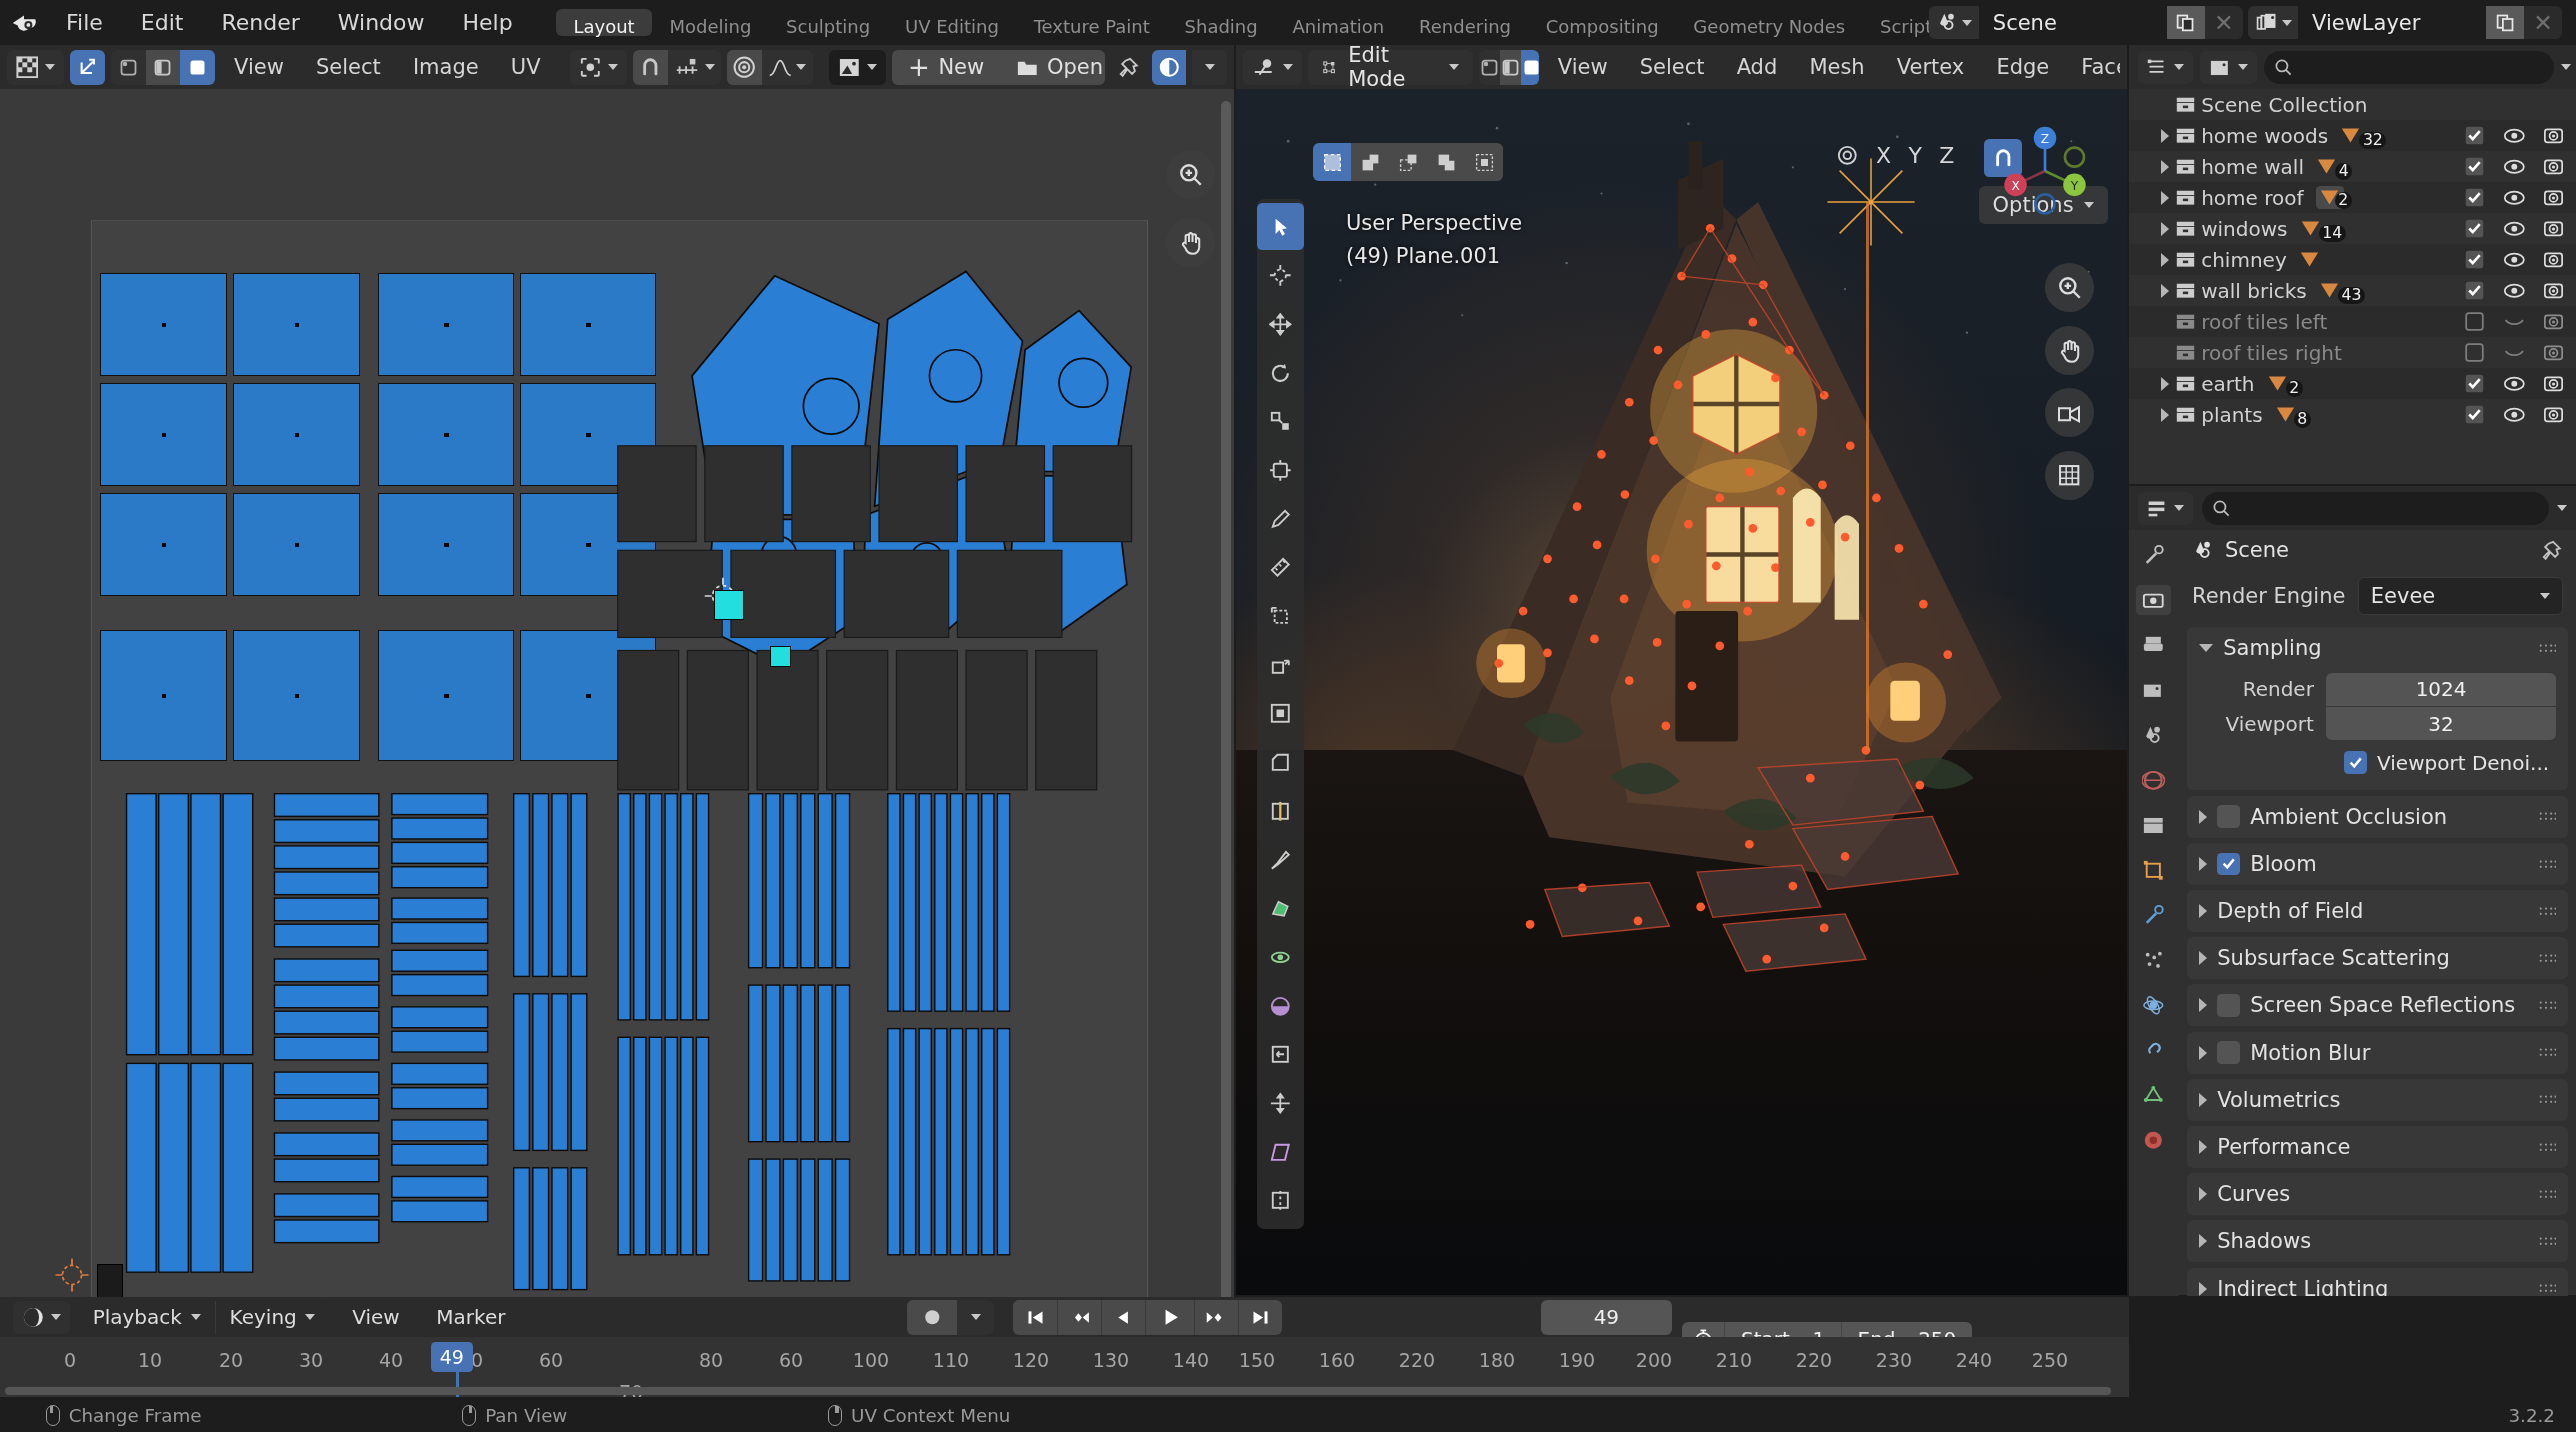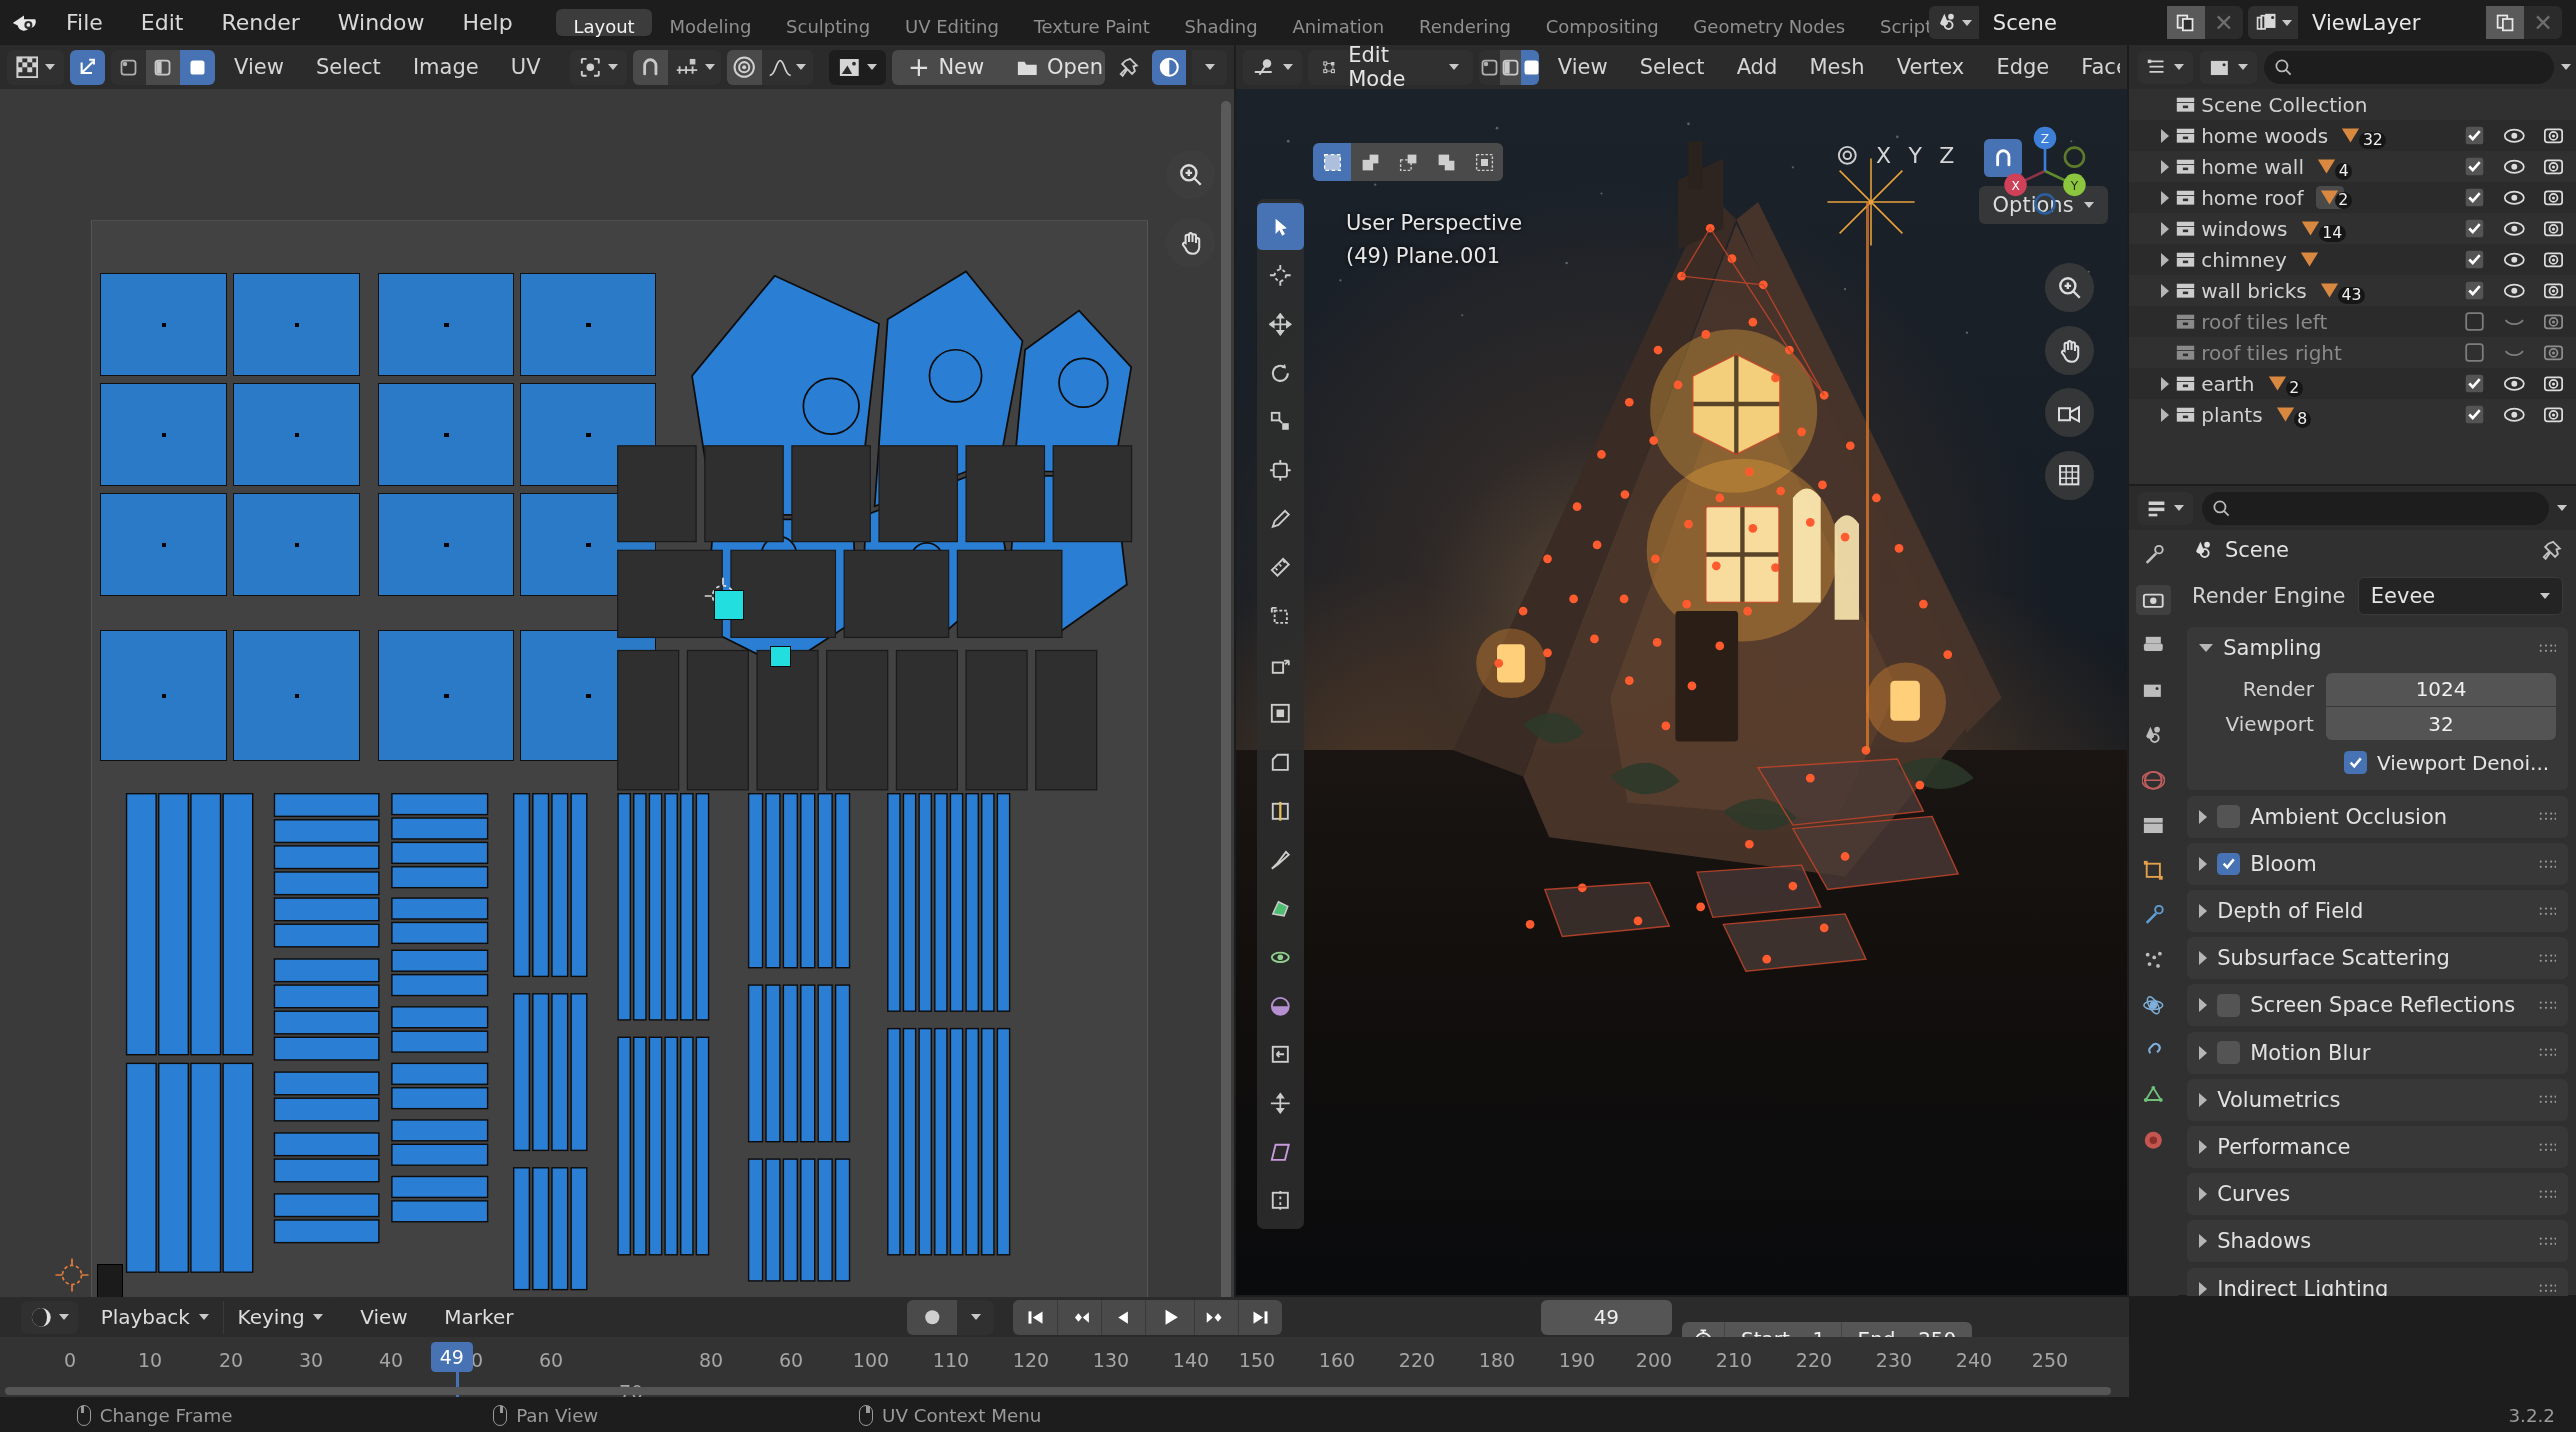--- a/index.html
+++ b/index.html
@@ -112,21 +112,21 @@
   .fld.top { border-radius:6.1px 6.1px 0 0; }
   .fld.bot { border-radius:0 0 6.1px 6.1px; }
   .chk { width:22.6px;height:22.6px;border-radius:4.4px;background:#545454; display:flex;align-items:center;justify-content:center; }
   .chk.on { background:#4772b3; }
   .chk-row { display:flex; align-items:center; justify-content:flex-end; gap:10.4px; padding:8.7px 7px 3.5px 0; font-size:20px; color:#e4e4e4; }
   .caret-r { width:0;height:0;border-top:7px solid transparent;border-bottom:7px solid transparent;border-left:8.7px solid #b6b6b6; }
   .caret-d { width:0;height:0;border-left:7px solid transparent;border-right:7px solid transparent;border-top:8.7px solid #b6b6b6; }
 
   
   #timeline { left:0; top:1297px; width:2129px; height:100px; background:#303030; }
-  .tl-hdr { height:40px; background:#2b2b2b; display:flex; align-items:center; gap:8.7px; padding:0 21px; position:relative; }
+  .tl-hdr { height:40px; background:#2b2b2b; display:flex; align-items:center; gap:8.7px; padding:0 13px; position:relative; }
   .tl-body { position:absolute; left:0; top:40px; width:2129px; height:60px; background:#333333; }
   .tl-tick { position:absolute; top:12.2px; font-size:19px; color:#a5a5a5; transform:translateX(-50%); }
   .tl-playhead { position:absolute; top:5.2px; height:30px; background:#4772b3; border-radius:4.4px; display:flex; align-items:center; justify-content:center; font-size:19px; color:#fff; padding:0 8.7px; }
   .tl-phline { position:absolute; top:35px; bottom:0; width:2.6px; background:#4772b3; }
   .tl-scrollbar { position:absolute; left:5.2px; bottom:1.7px; height:8.7px; background:#555; border-radius:4.4px; }
   .tl-num { height:35px; background:#555555; border-radius:6.1px; display:flex; align-items:center; justify-content:center; font-size:20px; color:#f0f0f0; }
   .tl-rangegrp { display:flex; align-items:center; height:35px; border-radius:6.1px; overflow:hidden;margin-top:44px; }
   .tl-rng { height:35px; background:#555555; display:flex; align-items:center; gap:22.6px; padding:0 15.7px; font-size:20px; color:#f0f0f0; }
 
   
@@ -1814,21 +1814,21 @@
       <div class="tl-tick" style="left:1974px;">240</div>
       <div class="tl-tick" style="left:2050px;">250</div>
 
       <div class="tl-playhead" style="left:431px;">49</div>
       <div class="tl-phline" style="left:456px;"></div>
       <div class="tl-scrollbar" style="width:2106px;"></div>
     </div>
   </div>
 
   <div class="statusbar">
-    <div class="st-item" style="margin-left:31px;padding-left:46px;">
+    <div class="st-item" style="padding-left:46px;">
       <span class="mouse">
           <i style="left:2.6px;"></i>
         </span>
       <span>Change Frame</span>
     </div>
     <div class="st-item" style="margin-left:261px;">
       <span class="mouse">
           <i style="left:5.2px;"></i>
         </span>
       <span>Pan View</span>

